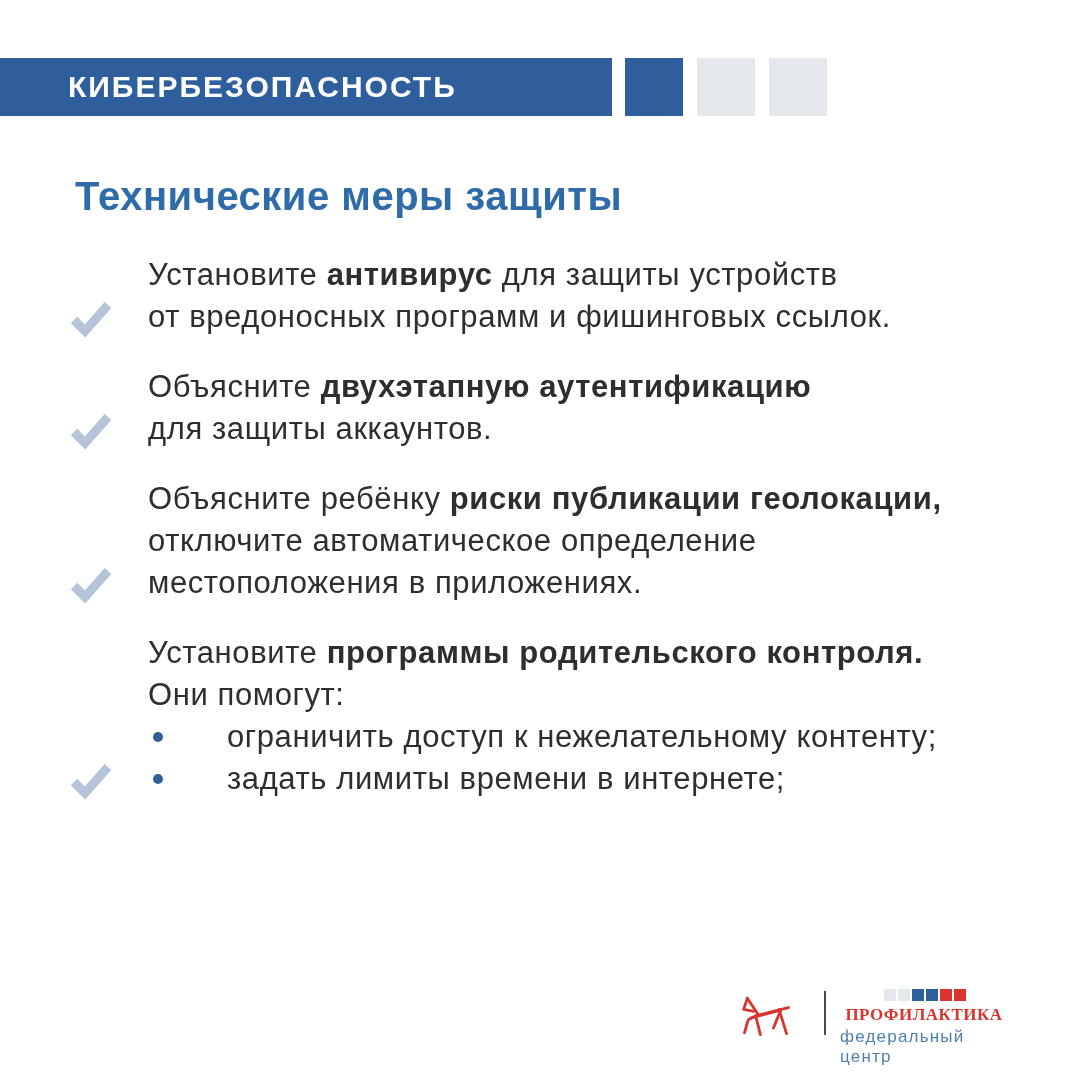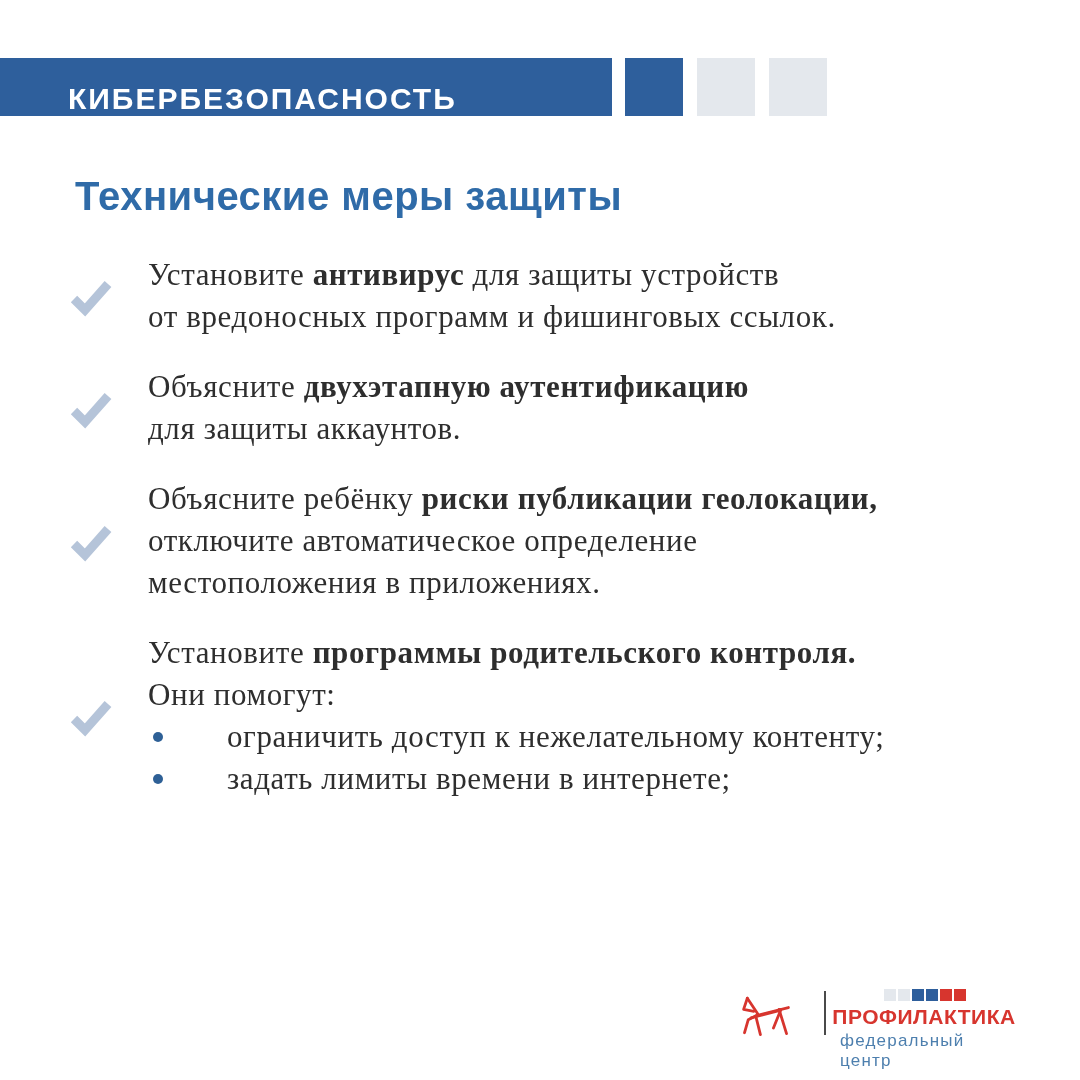--- a/index.html
+++ b/index.html
@@ -13,50 +13,50 @@
     --logo-sub-blue:#4d7fae;
     --divider-gray:#4a4a4a;
   }
   *{margin:0;padding:0;box-sizing:border-box;}
   html,body{background:#fff;}
   body{font-family:"Liberation Sans","DejaVu Sans",sans-serif;}
   .page{position:relative;width:1080px;height:1080px;background:#ffffff;overflow:hidden;}
 
   
   .header-row{position:absolute;left:0;top:58px;height:58px;display:flex;align-items:stretch;}
-  .banner{width:612px;background:var(--banner-blue);display:flex;align-items:flex-end;padding-left:68px;}
+  .banner{width:612px;background:var(--banner-blue);display:flex;align-items:center;padding-left:68px;}
   .banner-label{color:#ffffff;font-weight:700;font-size:30px;letter-spacing:2px;}
   .hsq{width:58px;height:58px;}
   .hsq.blue{background:var(--banner-blue);margin-left:13px;}
   .hsq.gray{background:var(--square-gray);margin-left:14px;}
 
   
   .title{position:absolute;left:75px;top:174px;font-size:40px;font-weight:700;
          color:var(--title-blue);letter-spacing:0.5px;}
 
   
   .list{position:absolute;left:70px;top:254px;width:960px;}
-  .item{display:flex;align-items:center;margin-bottom:28px;font-family:Liberation Serif, serif;}
+  .item{display:flex;align-items:flex-end;margin-bottom:28px;}
   .check{flex:0 0 42px;margin-top:3px;}
   .item-text{margin-left:36px;font-size:31px;line-height:42px;color:var(--body-text);
              letter-spacing:0.6px;white-space:nowrap;}
   .item-text b{font-weight:700;}
   .sub-row{display:flex;align-items:flex-start;white-space:nowrap;}
   .sub-dot{flex:0 0 10px;width:10px;height:10px;border-radius:50%;background:var(--dot-color);
            margin-top:16px;margin-left:5px;}
   .sub-text{margin-left:64px;}
 
   
   .footer{position:absolute;left:738px;top:988px;display:flex;align-items:flex-start;}
   .logo-icon{margin-top:2px;}
   .logo-divider{width:2px;height:44px;background:var(--divider-gray);margin-left:30px;margin-top:3px;}
   .brand-col{margin-left:14px;width:168px;display:flex;flex-direction:column;align-items:center;}
   .flag-squares{display:flex;margin-bottom:4px;margin-top:1px;}
   .flag-squares .fsq{width:12px;height:12px;margin-left:2px;}
-  .brand{font-size:21px;font-weight:700;color:var(--logo-red);letter-spacing:0.5px;}
+  .brand{font-size:17px;font-weight:700;color:var(--logo-red);letter-spacing:0.5px;font-family:Liberation Serif, serif;}
   .brand-sub{font-size:17px;color:var(--logo-sub-blue);letter-spacing:1.2px;margin-top:2px;}
 </style>
 </head>
 <body>
 
 <div class="page">
 
   <div class="header-row">
     <div class="banner">
       <span class="banner-label">КИБЕРБЕЗОПАСНОСТЬ</span>

